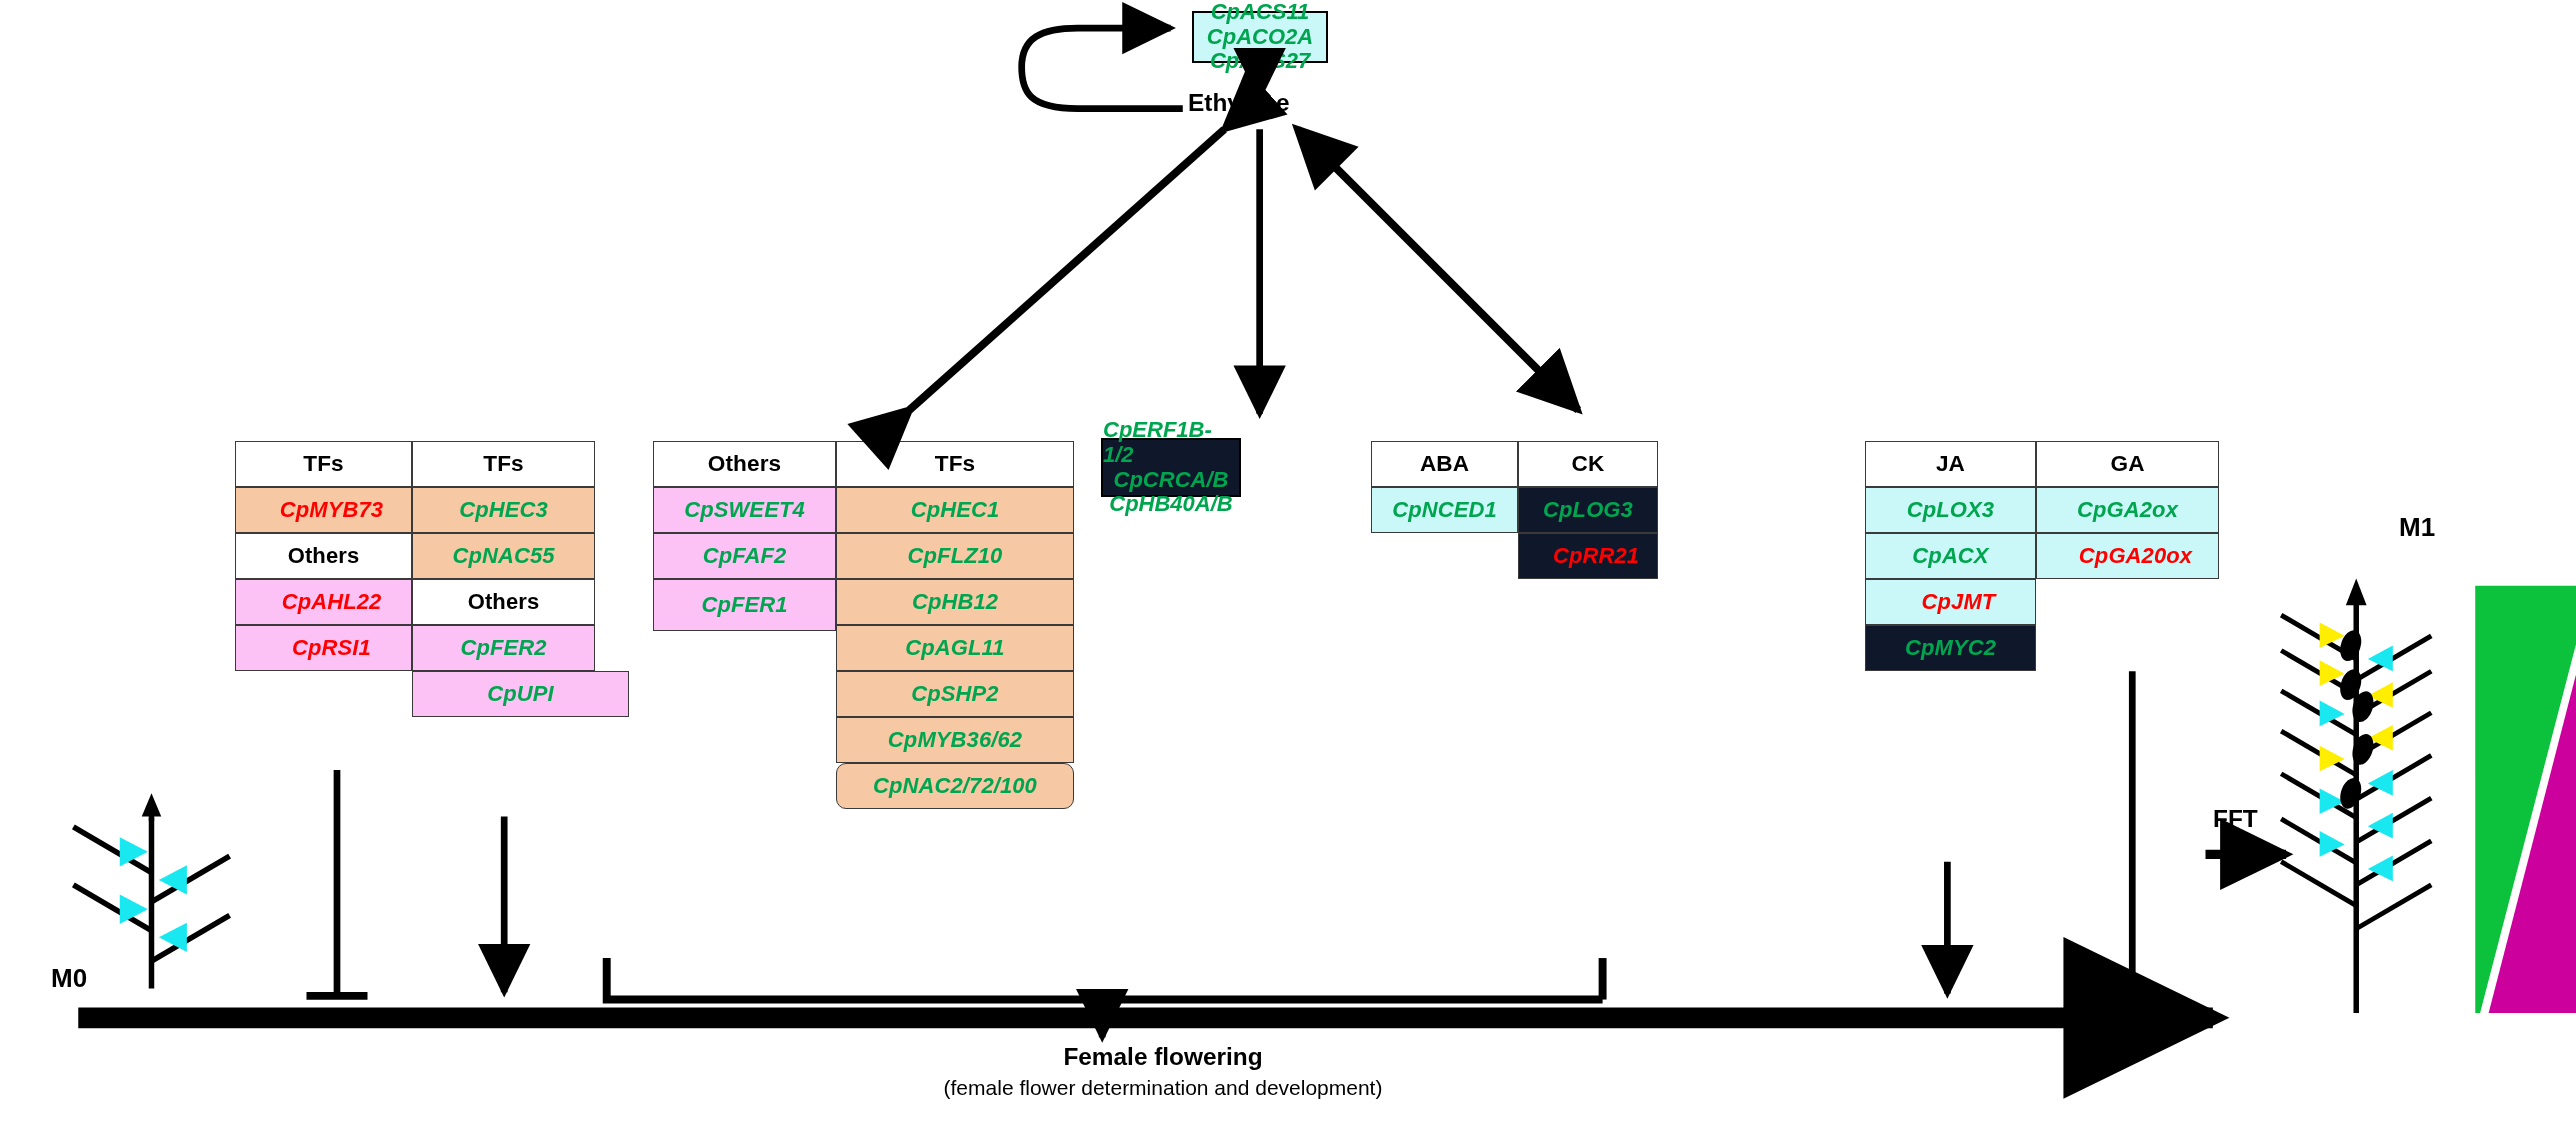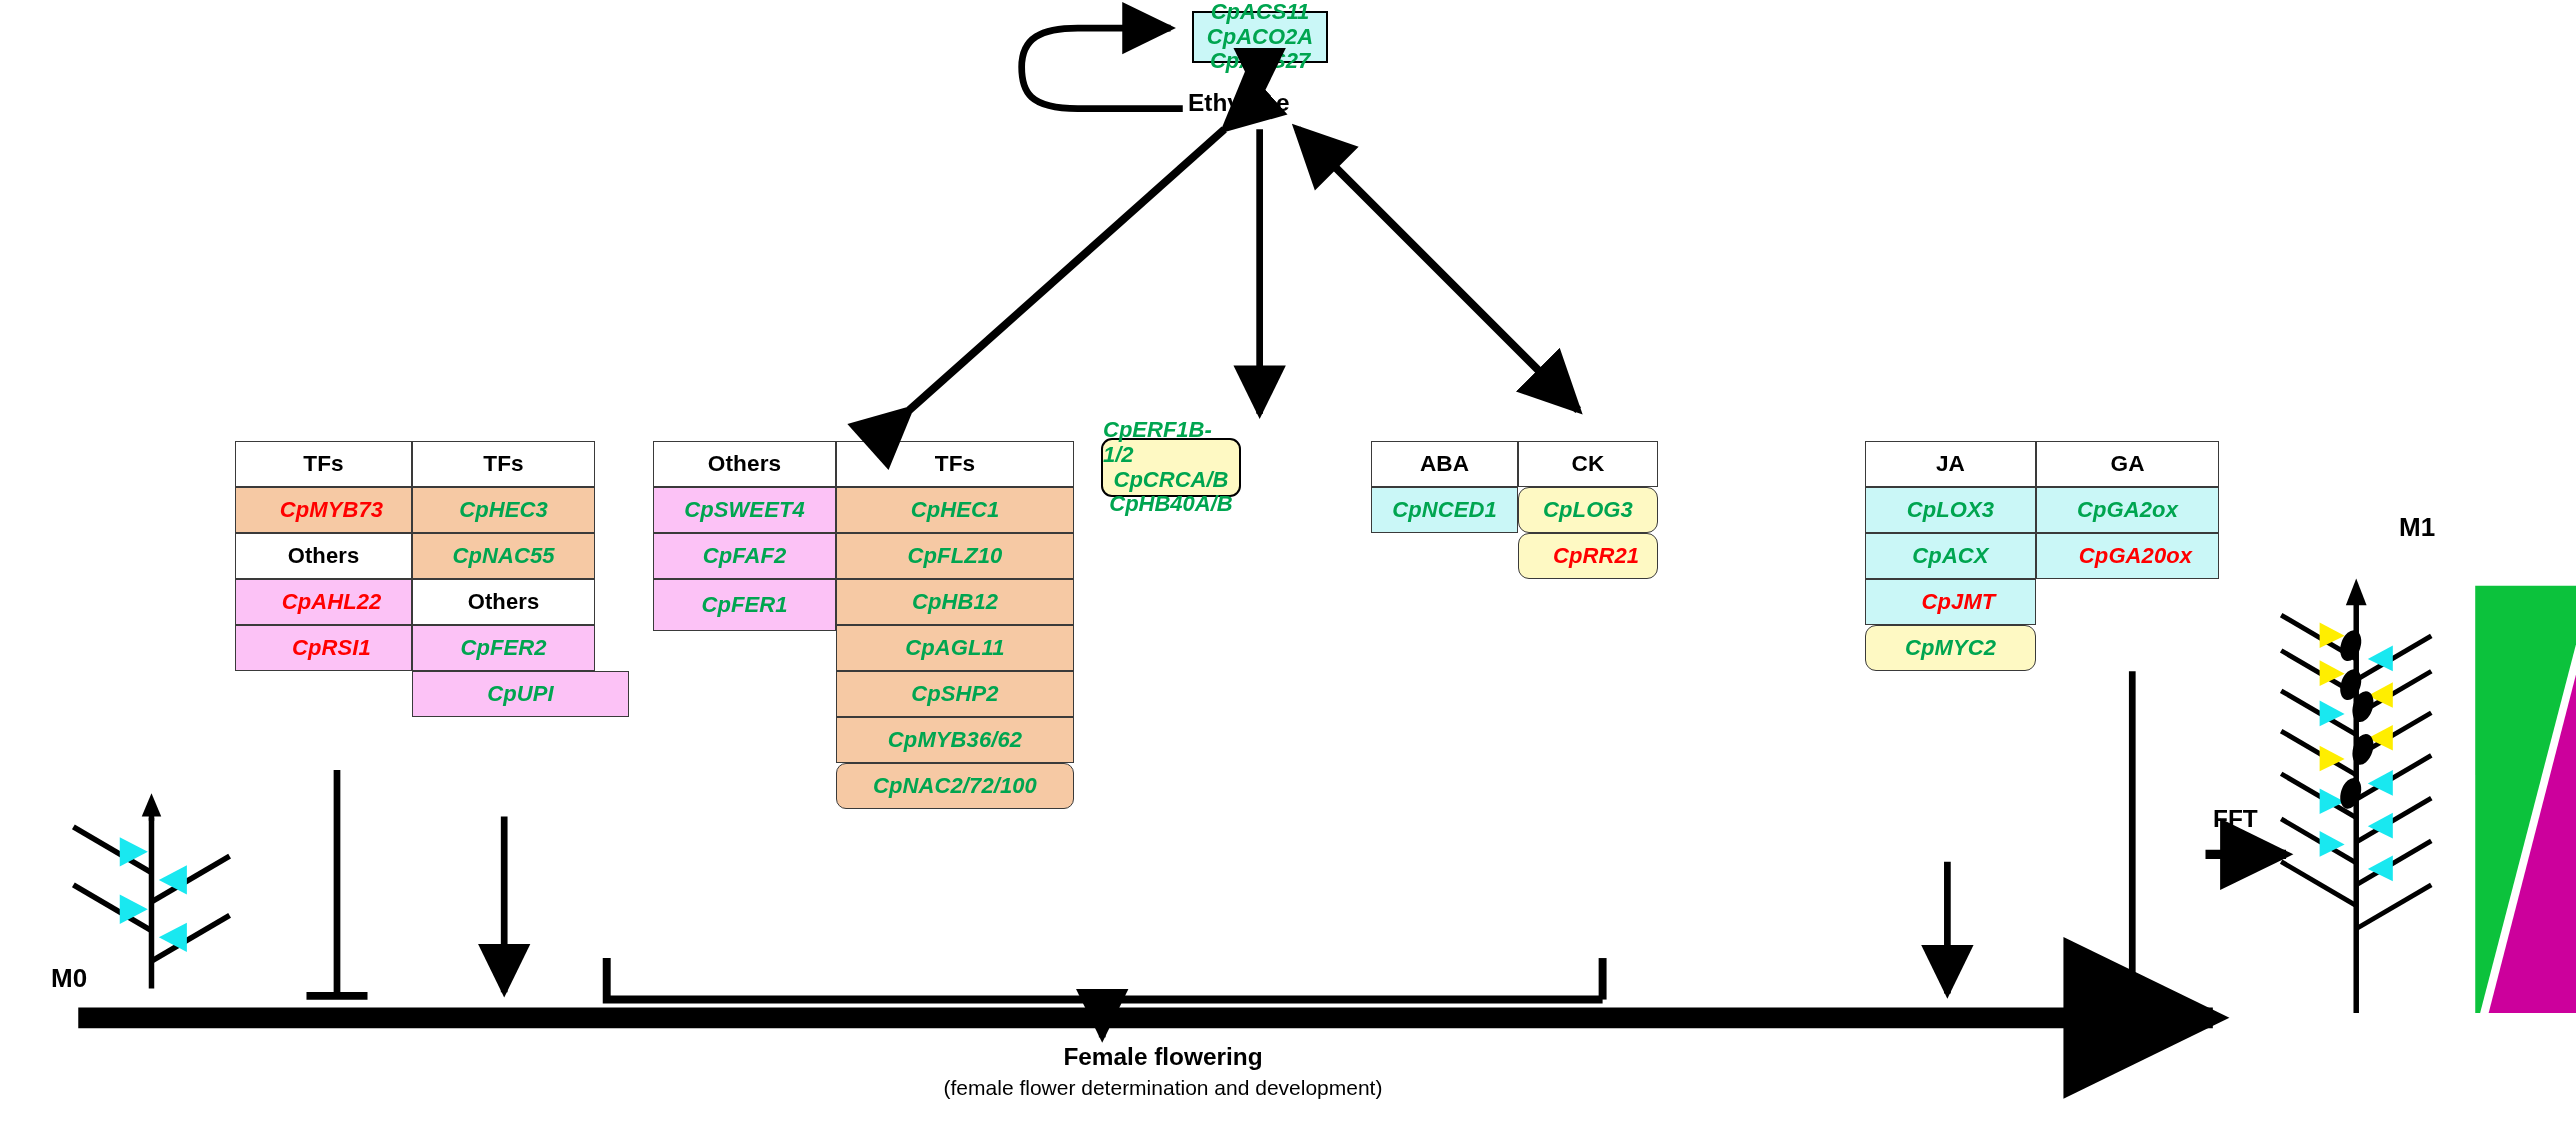--- a/index.html
+++ b/index.html
@@ -15,21 +15,21 @@
         font-size:22px;font-style:italic;font-weight:bold;
         white-space:nowrap;letter-spacing:0.1px;}
   .cell.hdr{font-style:normal;font-weight:bold;color:#000;background:#fff;
             border-color:#3a3a3a;font-size:22.6px;}
   .gr{color:#00a550;}
   .rd{color:#ff0000;padding-left:16px;}
   .gy{color:#8a8a8a;font-weight:bold;}
   .bg-orange{background:#f6c9a4;}
   .bg-pink{background:#fcc2f6;}
   .bg-cyan{background:#caf7f7;}
-  .bg-yellow{background:#fef9c3;border-radius:11px;}
+  .bg-yellow{background:#0f172a;}
   .bg-white{background:#ffffff;}
   .blank{border:none;background:transparent;}
 
   
   .fbox{position:absolute;box-sizing:border-box;border:2.4px solid #000;
         display:flex;flex-direction:column;align-items:center;
         justify-content:center;font-size:22px;font-style:italic;
         font-weight:bold;line-height:1.13;}
 
   .plainlabel{position:absolute;font-weight:bold;color:#000;white-space:nowrap;}

